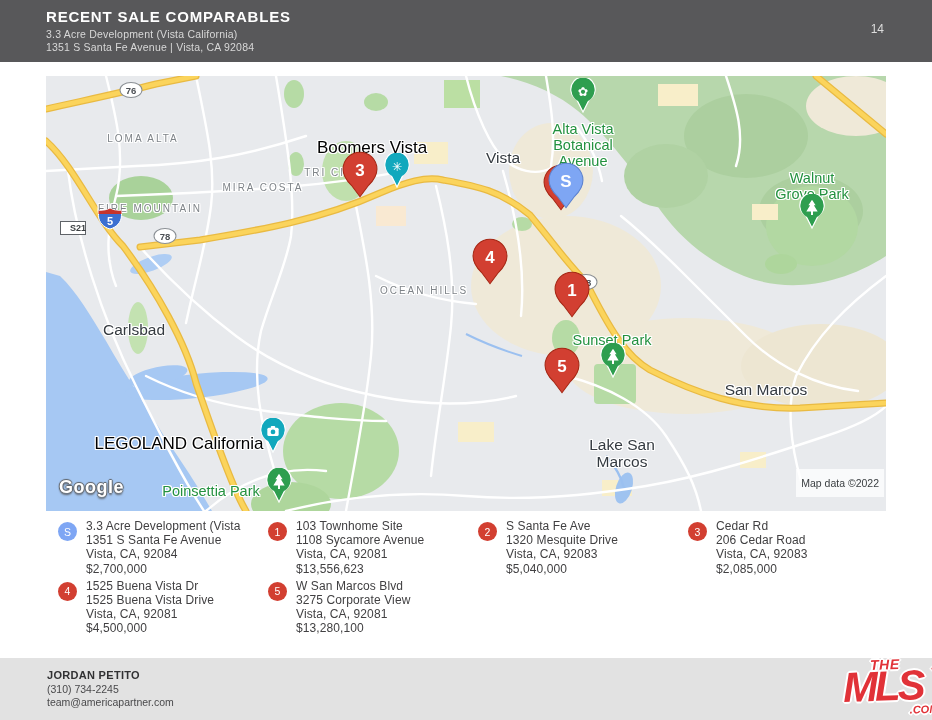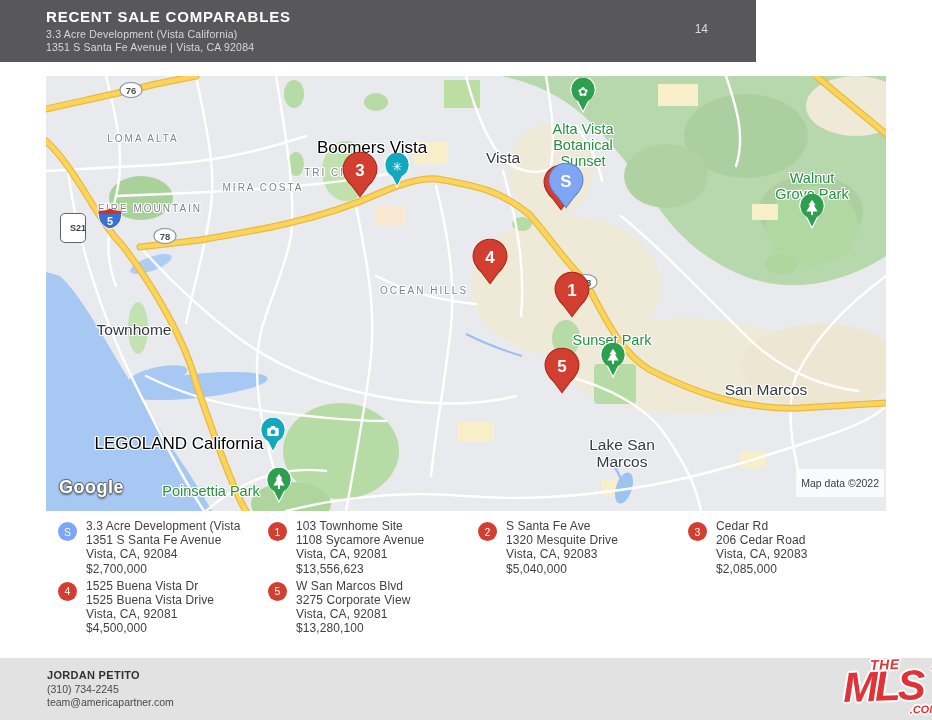--- a/index.html
+++ b/index.html
@@ -1,40 +1,40 @@
 <!DOCTYPE html>
 <html><head>
 <meta charset="utf-8">
 <style>
   * { margin:0; padding:0; box-sizing:border-box; }
   body { font-family:"Liberation Sans", sans-serif; background:#fff; }
   .page { position:relative; width:932px; height:720px; background:#fff; overflow:hidden; }
 
   
-  .header { position:absolute; left:0; top:0; width:756px; height:62px; background:#58585a; color:#fff; }
+  .header { position:absolute; left:0; top:0; width:932px; height:62px; background:#58585a; color:#fff; }
   .header .title { position:absolute; left:46px; top:8px; font-size:15px; font-weight:bold; letter-spacing:.8px; color:#fefefe; }
   .header .sub { position:absolute; left:46px; font-size:10.5px; color:#d8d8d8; letter-spacing:.2px; }
   .header .sub1 { top:28px; }
   .header .sub2 { top:41px; }
   .header .pagenum { position:absolute; right:48px; top:22px; font-size:12px; color:#dcdcdc; }
 
   
   .map { position:absolute; left:46px; top:76px; width:840px; height:435px; background:#e8eaed; overflow:hidden; }
   .map svg.terrain { position:absolute; left:0; top:0; z-index:0; }
   .mlabel { position:absolute; transform:translate(-50%,-50%); text-align:center; z-index:2; white-space:nowrap; line-height:1.12;
             text-shadow:-1px 0 #fff,1px 0 #fff,0 -1px #fff,0 1px #fff,-1px -1px #fff,1px 1px #fff,1px -1px #fff,-1px 1px #fff; }
   .mlabel.city { font-size:15.5px; color:#343a40; }
   .mlabel.district { font-size:10px; color:#7e8388; letter-spacing:2px; font-weight:400; }
   .mlabel.park { font-size:14.5px; color:#23913f; }
   .mlabel.poi { font-size:17px; color:#000000; }
   .pin { position:absolute; transform:translate(-50%,-100%); z-index:3; }
   .shield { position:absolute; transform:translate(-50%,-50%); z-index:2; }
   .shield.oval { width:23px; height:16px; background:#fff; border:1.5px solid #8a8f94; border-radius:50%;
                  font-size:9.5px; color:#4d5156; display:flex; align-items:center; justify-content:center; font-weight:bold; }
-  .shield.rect { width:26px; height:30px; background:#fff; border:1.5px solid #5f6368; border-radius:5px;
+  .shield.rect { width:26px; height:14px; background:#fff; border:1.5px solid #5f6368; border-radius:0;
                  font-size:9px; color:#3c4043; display:flex; align-items:center; justify-content:center; font-weight:bold;padding-left:10px; }
   .google-logo { position:absolute; left:13px; top:401px; z-index:4; font-size:18px; font-weight:bold; color:#fff; letter-spacing:.5px;
                  text-shadow:-1px 0 1px #5f6368,1px 0 1px #5f6368,0 -1px 1px #5f6368,0 2px 2px #5f6368; }
   .attribution { position:absolute; right:2px; bottom:14px; z-index:4; background:rgba(255,255,255,.75);
                  font-size:10.5px; color:#3c4043; padding:8px 5px; }
 
   
   .legend { position:absolute; left:46px; top:519px; width:850px; padding-left:12px;
             display:grid; grid-template-columns:210px 210px 210px 210px; row-gap:3px; }
   .legend-item { display:flex; align-items:flex-start; }
@@ -171,33 +171,33 @@
         <div class="mlabel poi" style="left: 326px; top: 72px;">
           <div>Boomers Vista</div>
         </div>
         <div class="mlabel poi" style="left: 133px; top: 368px;">
           <div>LEGOLAND California</div>
         </div>
         <div class="mlabel city" style="left: 457px; top: 82px;">
           <div>Vista</div>
         </div>
         <div class="mlabel city" style="left: 88px; top: 254px;">
-          <div>Townhome</div>
+          <div>Carlsbad</div>
         </div>
         <div class="mlabel city" style="left: 720px; top: 314px;">
           <div>San Marcos</div>
         </div>
         <div class="mlabel city" style="left: 576px; top: 377px;">
           <div>Lake San</div>
           <div>Marcos</div>
         </div>
         <div class="mlabel park" style="left: 537px; top: 69px;">
           <div>Alta Vista</div>
           <div>Botanical</div>
-          <div>Sunset</div>
+          <div>Avenue</div>
         </div>
         <div class="mlabel park" style="left: 766px; top: 110px;">
           <div>Walnut</div>
           <div>Grove Park</div>
         </div>
         <div class="mlabel park" style="left: 566px; top: 264px;">
           <div>Sunset Park</div>
         </div>
         <div class="mlabel park" style="left: 165px; top: 415px;">
           <div>Poinsettia Park</div>

